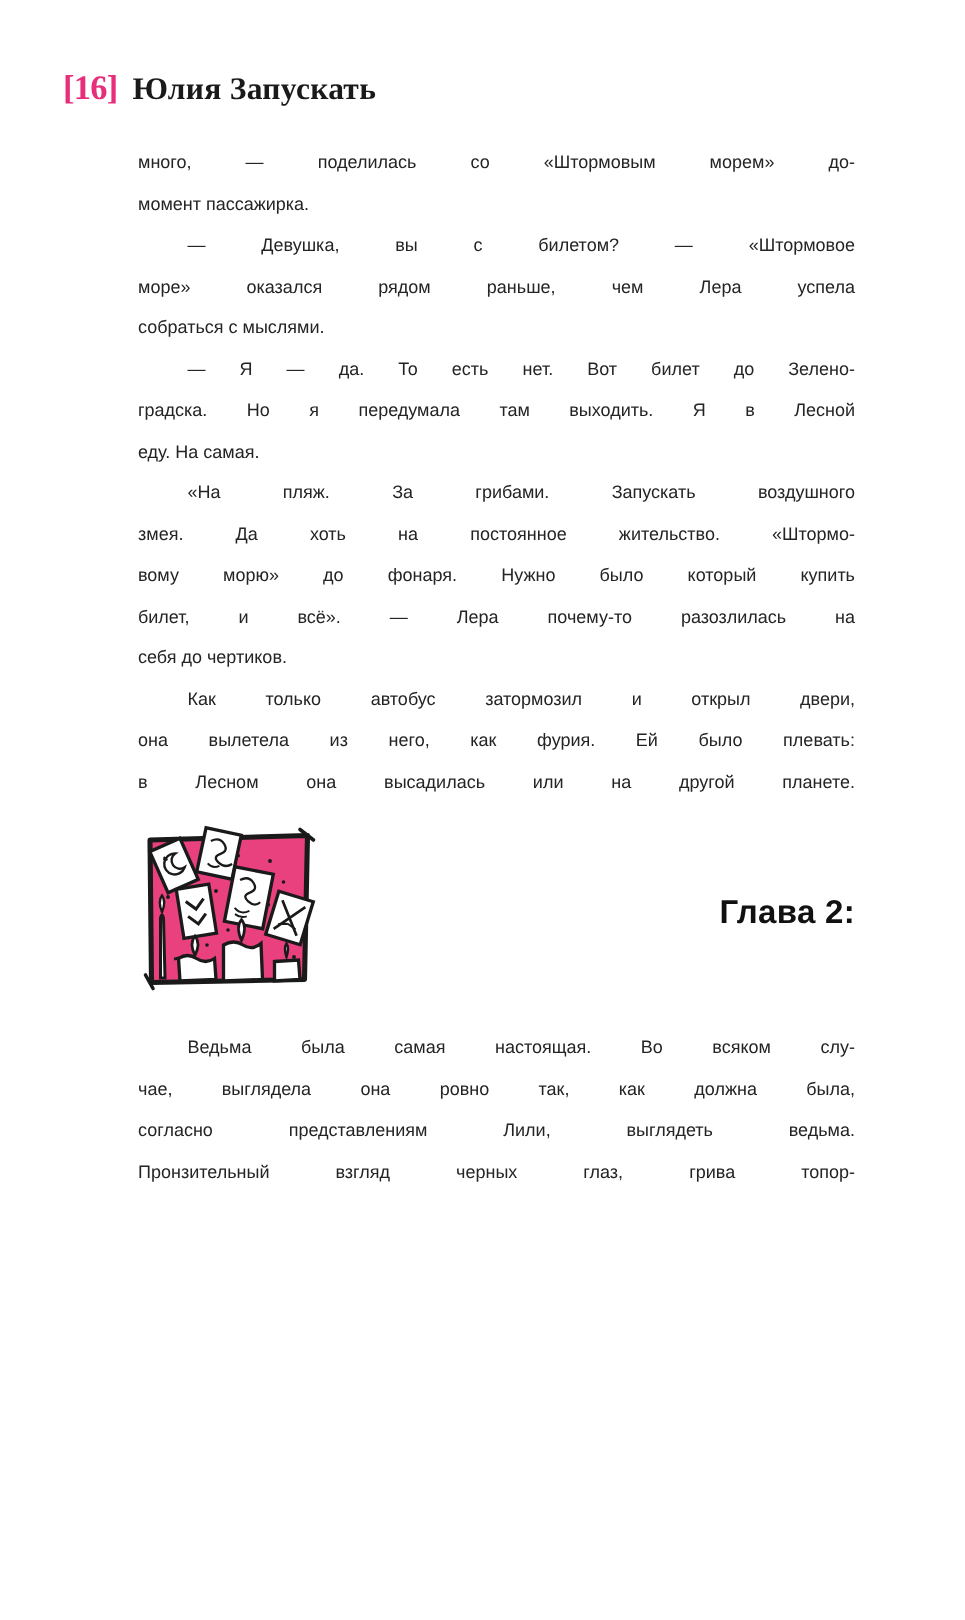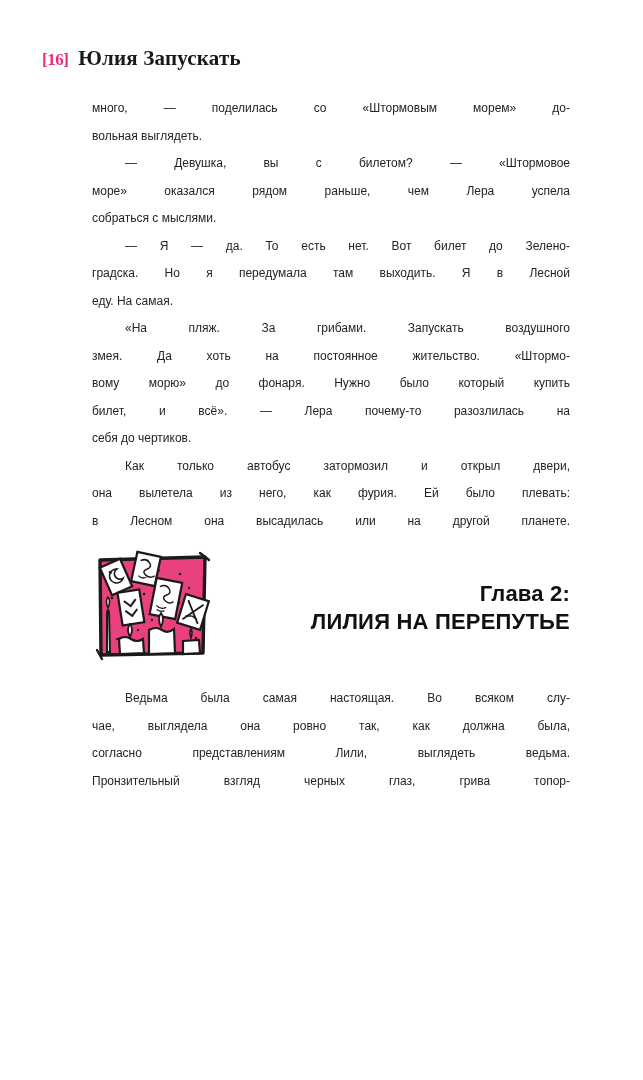--- a/index.html
+++ b/index.html
@@ -21,21 +21,21 @@
     position: absolute;
     left: 42px;
     top: 46px;
     display: flex;
     align-items: baseline;
     gap: 10px;
     font-family: "Liberation Serif", "DejaVu Serif", serif;
     font-weight: 700;
   }
   .page-num {
-    font-size: 17px;
+    font-size: 23px;
     letter-spacing: -0.5px;
   }
   .author-name {
     font-size: 21px;
     color: #1a1a1a;
     letter-spacing: 0.2px;
   }
   
   .text-block {
     position: absolute;
@@ -97,21 +97,21 @@
   <div class="running-header">
     <span class="page-num" style="color:#e62e7b;">[16]</span>
     <span class="author-name">Юлия Запускать</span>
   </div>
 
   <div class="text-block">
 
     <div id="paras-before">
         <div class="paragraph">
           <div class="line fill">много, — поделилась со «Штормовым морем» до-</div>
-          <div class="line">вольная выглядеть.</div>
+          <div class="line">момент пассажирка.</div>
         </div>
         <div class="paragraph">
           <div class="line fill first-indent">— Девушка, вы с билетом? — «Штормовое</div>
           <div class="line fill">море» оказался рядом раньше, чем Лера успела</div>
           <div class="line">собраться с мыслями.</div>
         </div>
         <div class="paragraph">
           <div class="line fill first-indent">— Я — да. То есть нет. Вот билет до Зелено-</div>
           <div class="line fill">градска. Но я передумала там выходить. Я в Лесной</div>
           <div class="line">еду. На самая.</div>
@@ -202,21 +202,20 @@
           </g>
 
           <g>
             <path d="M91,91 l16,-1 l1,13 l-17,1 Z" fill="#ffffff" stroke="#1a1a1a" stroke-width="2.2"></path>
             <path d="M99,88 q-2,-6 0,-9 q2,3 0,9 Z" fill="#ffffff" stroke="#1a1a1a" stroke-width="1.6"></path>
           </g>
         </svg>
       </div>
       <div class="chapter-heading">
         <div class="chapter-label">Глава 2:</div>
-        <div class="chapter-title">ЛИЛИЯ НА ПЕРЕПУТЬЕ</div>
       </div>
     </div>
 
     <div id="paras-after" class="after-block">
         <div class="paragraph">
           <div class="line fill first-indent">Ведьма была самая настоящая. Во всяком слу-</div>
           <div class="line fill">чае, выглядела она ровно так, как должна была,</div>
           <div class="line fill">согласно представлениям Лили, выглядеть ведьма.</div>
           <div class="line fill">Пронзительный взгляд черных глаз, грива топор-</div>
         </div>

